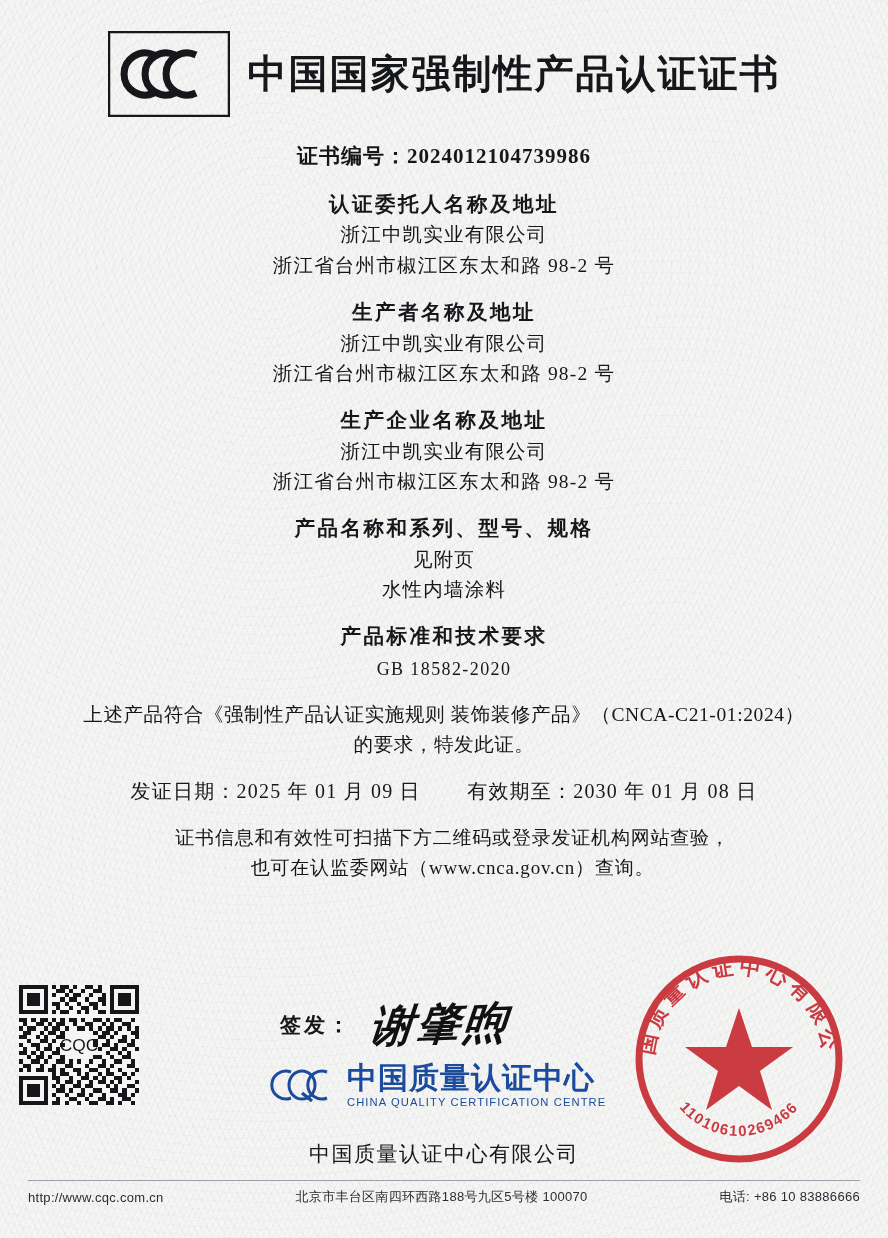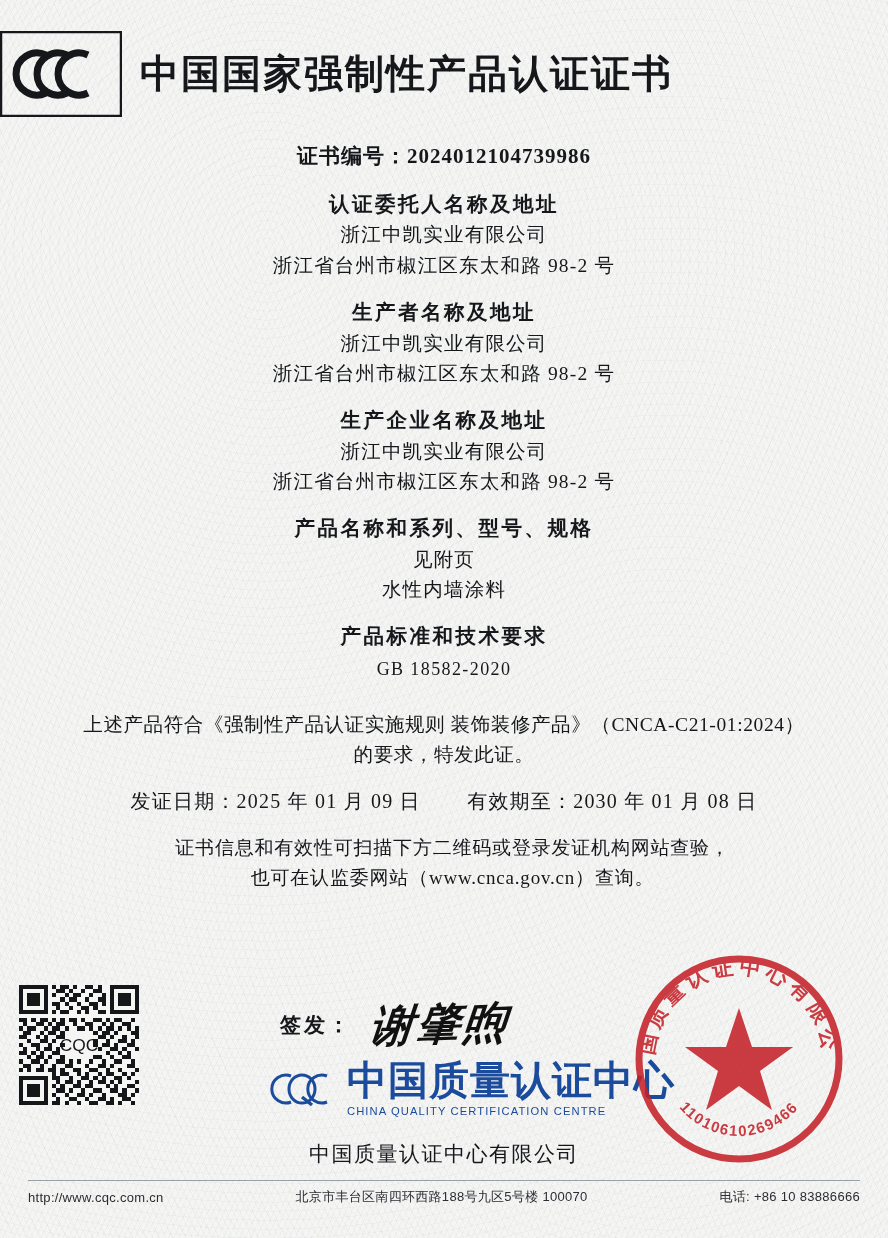--- a/index.html
+++ b/index.html
@@ -29,21 +29,21 @@
 
   
   .header {
     position: absolute;
     top: 26px;
     left: 0;
     width: 888px;
     height: 96px;
     display: flex;
     align-items: center;
-    justify-content: flex-start;
+    justify-content: center;
   }
   .ccc-logo {
     width: 122px;
     height: 86px;
     margin-right: 18px;
     flex: 0 0 auto;
   }
   .doc-title {
     font-family: "DejaVu Serif", "Liberation Serif", serif;
     font-size: 39px;
@@ -87,21 +87,21 @@
     margin-bottom: 6px;
   }
   .standard-value {
     font-size: 18px;
     letter-spacing: 1.4px;
     margin-top: 3px;
   }
   .statement {
     font-size: 19.5px;
     letter-spacing: 0.6px;
-    margin-top: 26px;
+    margin-top: 16px;
     line-height: 1.6;
   }
   .dates {
     font-size: 20px;
     letter-spacing: 1.2px;
     margin-top: 16px;
   }
   .dates .gap {
     display: inline-block;
     width: 34px;
@@ -155,21 +155,21 @@
     display: flex;
     align-items: center;
   }
   .cqc-mark {
     width: 74px;
     height: 50px;
     flex: 0 0 auto;
   }
   .cqc-text { margin-left: 8px; }
   .cqc-cn {
-    font-size: 40px;
+    font-size: 30px;
     font-weight: bold;
     letter-spacing: 1px;
     color: #1b4b9c;
     line-height: 1.05;
   }
   .cqc-en {
     font-family: "Liberation Sans", sans-serif;
     font-size: 11.2px;
     letter-spacing: 1.1px;
     color: #1b4b9c;

